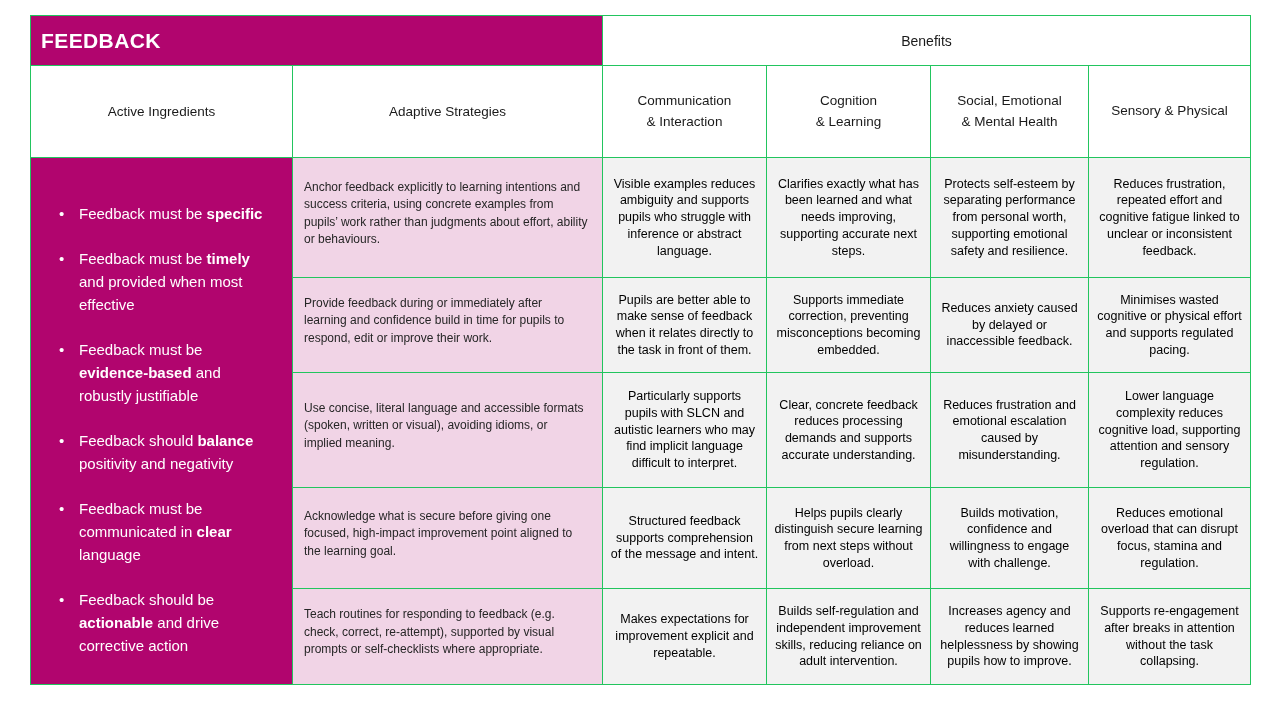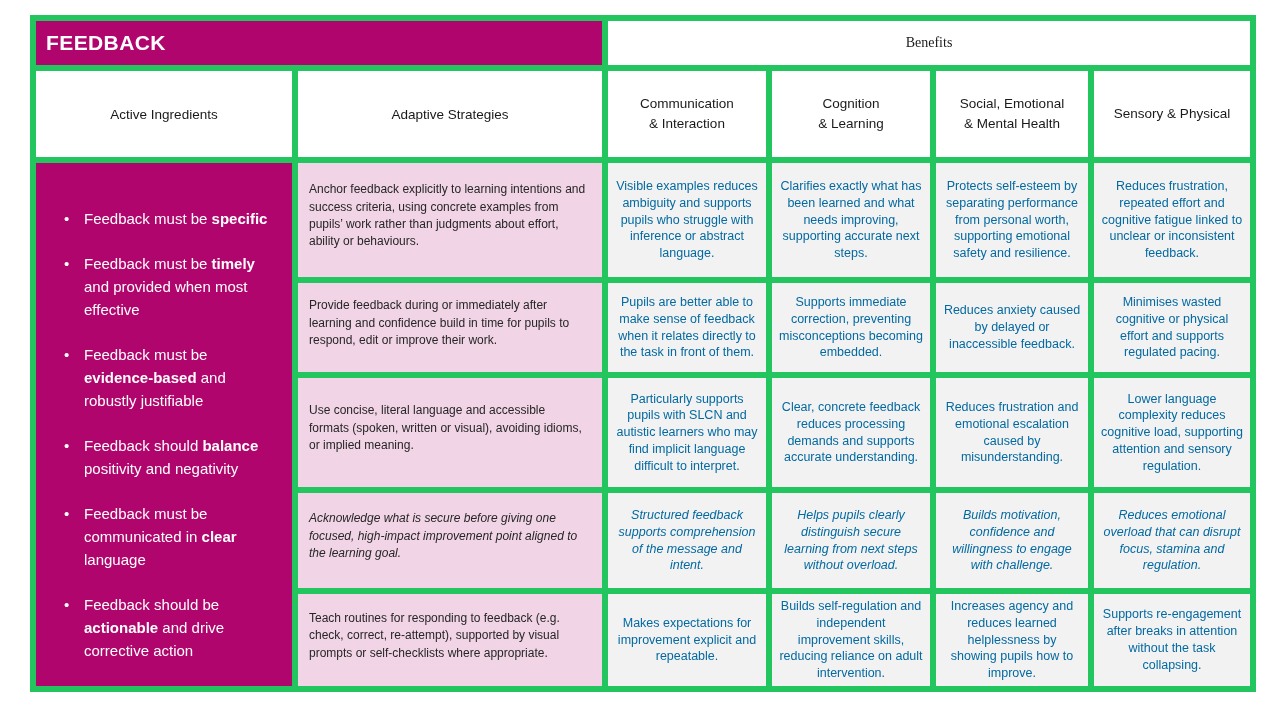--- a/index.html
+++ b/index.html
@@ -3,51 +3,51 @@
 <meta charset="utf-8">
 <style>
   html, body { margin:0; padding:0; }
   body {
     width:1280px; height:720px; background:#ffffff; overflow:hidden;
     font-family:"Liberation Sans", sans-serif;
     -webkit-font-smoothing:antialiased;
   }
   .slide { position:absolute; left:30px; top:15px; }
   table { border-collapse:collapse; table-layout:fixed; }
-  td { border:6px solid #22c55e; vertical-align:middle; overflow:hidden; }
+  td { border:1px solid #22c55e; vertical-align:middle; overflow:hidden; }
 
   .banner {
     background:#B1056E; color:#ffffff; font-weight:bold;
     font-size:21px; letter-spacing:0.4px; padding-left:10px;
   }
-  .benefits-head { background:#ffffff; text-align:center; font-size:14px; color:#1a1a1a;font-family:Liberation Serif, serif; }
+  .benefits-head { background:#ffffff; text-align:center; font-size:14px; color:#1a1a1a; }
   .head { background:#ffffff; text-align:center; font-size:13.5px; color:#1a1a1a; }
   .pre { white-space:pre-line; line-height:1.5; }
 
   .ingredients { background:#B1056E; vertical-align:top; padding:36px 12px 0 16px; }
   .ingredients ul { list-style:none; margin:8px; padding:0; color:#ffffff; font-size:15px; line-height:23px; }
   .ingredients li { position:relative; padding-left:24px; margin-bottom:22px; }
   .ingredients li::before { content:"\2022"; position:absolute; left:4px; top:0; }
   .ingredients b { font-weight:bold; }
 
   .strategy {
     background:#F1D4E6; font-size:12px; color:#262626;
     line-height:1.45; padding:8px 14px 16px 11px; text-align:left;
   }
   .benefit {
-    background:#F2F2F2; font-size:12.5px; color:#0369a1;
+    background:#F2F2F2; font-size:12.5px; color:#000000;
     line-height:1.34; text-align:center; padding:4px 7px;
   }
 
   tr.r-banner { height:50px; }
   tr.r-heads  { height:92px; }
   tr.r1 { height:120px; }
   tr.r2 { height:95px; }
   tr.r3 { height:115px; }
-  tr.r4 { height:101px;font-style:italic; }
+  tr.r4 { height:101px; }
   tr.r5 { height:96px; }
 </style>
 </head>
 <body>
 
 <div class="slide">
   <table>
     <colgroup>
       <col style="width:262px">
         <col style="width:310px">

